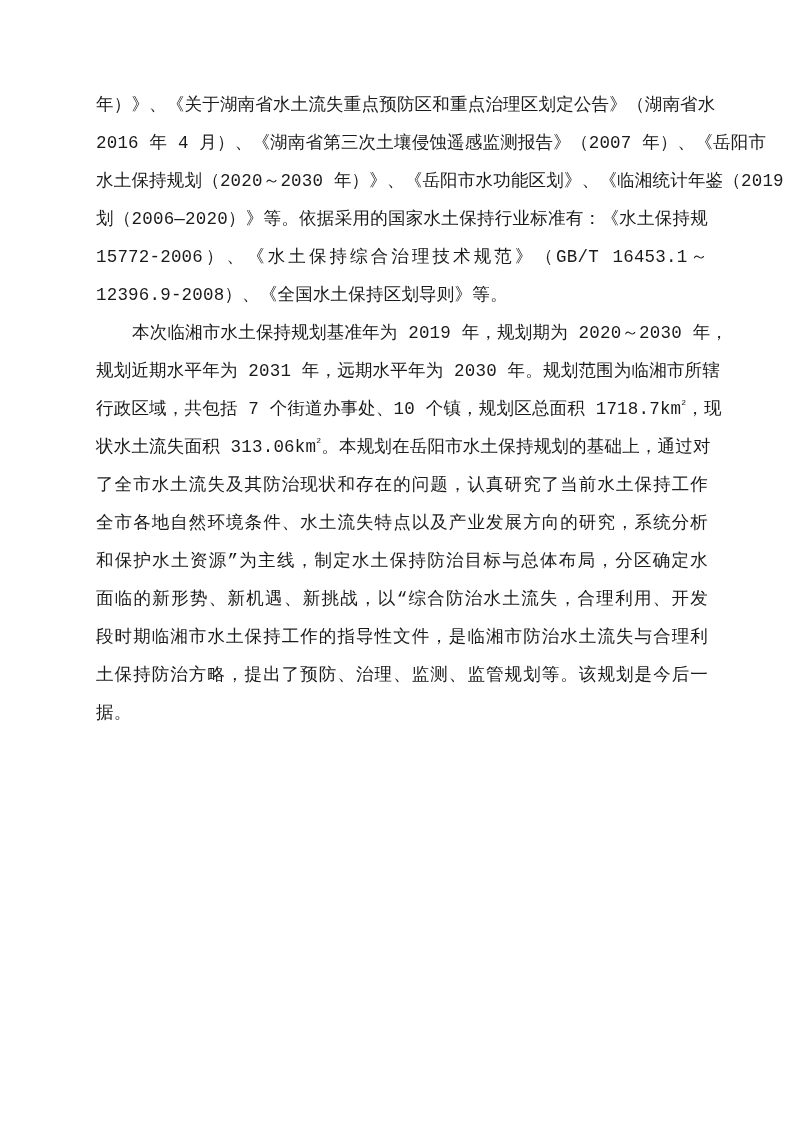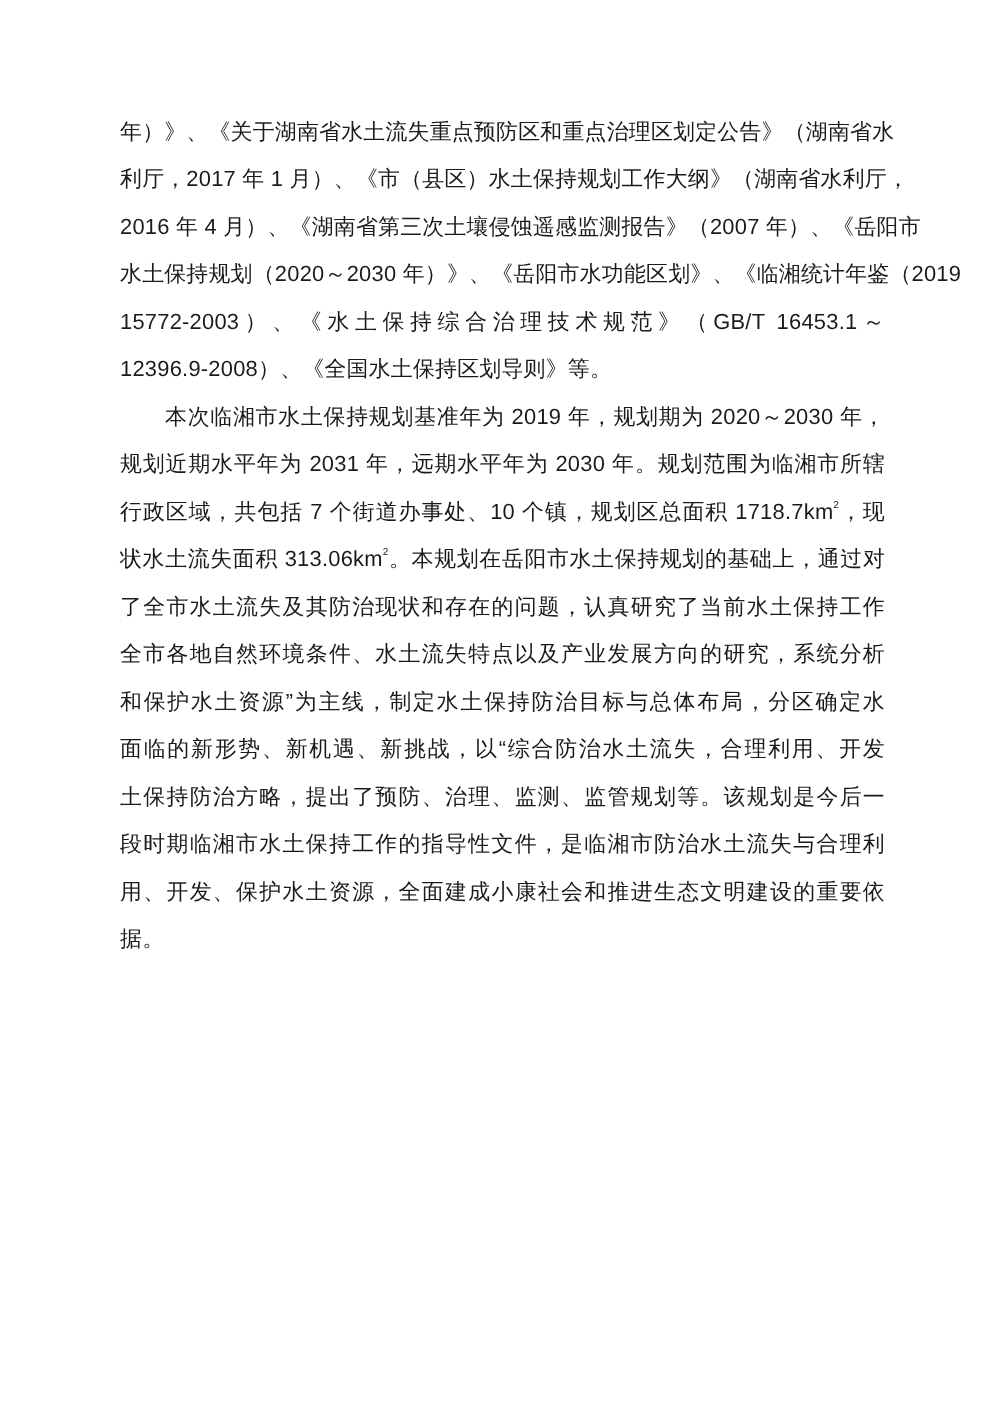--- a/index.html
+++ b/index.html
@@ -19,21 +19,21 @@
       top: 0;
       width: 793px;
       height: 1122px;
       background: #ffffff;
     }
     .text-block {
       position: absolute;
       left: 96px;
       top: 86px;
       width: 612px;
-      font-family: Liberation Sans, sans-serif;
+      font-family: Liberation Mono, monospace;
       font-size: 17.5px;
       color: #1a1a1a;
     }
     .line {
       height: 38px;
       line-height: 38px;
       white-space: nowrap;
       text-align: justify;
       text-align-last: justify;
       letter-spacing: 0.2px;
@@ -51,36 +51,35 @@
     }
   </style>
 </head>
 <body>
 
 <div class="page">
   <div class="text-block">
 
     <div>
       <div class="line">年）》、《关于湖南省水土流失重点预防区和重点治理区划定公告》（湖南省水</div>
-      <div class="line">利厅，2017 年 1 月）、《市（县区）水土保持规划工作大纲》（湖南省水利厅，</div>
       <div class="line">2016 年 4 月）、《湖南省第三次土壤侵蚀遥感监测报告》（2007 年）、《岳阳市</div>
       <div class="line">水土保持规划（2020～2030 年）》、《岳阳市水功能区划》、《临湘统计年鉴（2019</div>
-      <div class="line">15772-2003）、《水土保持综合治理技术规范》（GB/T 16453.1～</div>
+      <div class="line">划（2006—2020）》等。依据采用的国家水土保持行业标准有：《水土保持规</div>
+      <div class="line">15772-2006）、《水土保持综合治理技术规范》（GB/T 16453.1～</div>
       <div class="line last">12396.9-2008）、《全国水土保持区划导则》等。</div>
     </div>
 
     <div>
       <div class="line indent">本次临湘市水土保持规划基准年为 2019 年，规划期为 2020～2030 年，</div>
       <div class="line">规划近期水平年为 2031 年，远期水平年为 2030 年。规划范围为临湘市所辖</div>
       <div class="line"><span>行政区域，共包括 7 个街道办事处、10 个镇，规划区总面积 1718.7km</span><sup>2</sup><span>，现</span></div>
       <div class="line"><span>状水土流失面积 313.06km</span><sup>2</sup><span>。本规划在岳阳市水土保持规划的基础上，通过对</span></div>
       <div class="line">了全市水土流失及其防治现状和存在的问题，认真研究了当前水土保持工作</div>
       <div class="line">全市各地自然环境条件、水土流失特点以及产业发展方向的研究，系统分析</div>
       <div class="line">和保护水土资源”为主线，制定水土保持防治目标与总体布局，分区确定水</div>
       <div class="line">面临的新形势、新机遇、新挑战，以“综合防治水土流失，合理利用、开发</div>
+      <div class="line">段时期临湘市水土保持工作的指导性文件，是临湘市防治水土流失与合理利</div>
       <div class="line">土保持防治方略，提出了预防、治理、监测、监管规划等。该规划是今后一</div>
-      <div class="line">段时期临湘市水土保持工作的指导性文件，是临湘市防治水土流失与合理利</div>
-      <div class="line">用、开发、保护水土资源，全面建成小康社会和推进生态文明建设的重要依</div>
       <div class="line last">据。</div>
     </div>
 
   </div>
 </div>
 
 </body></html>

